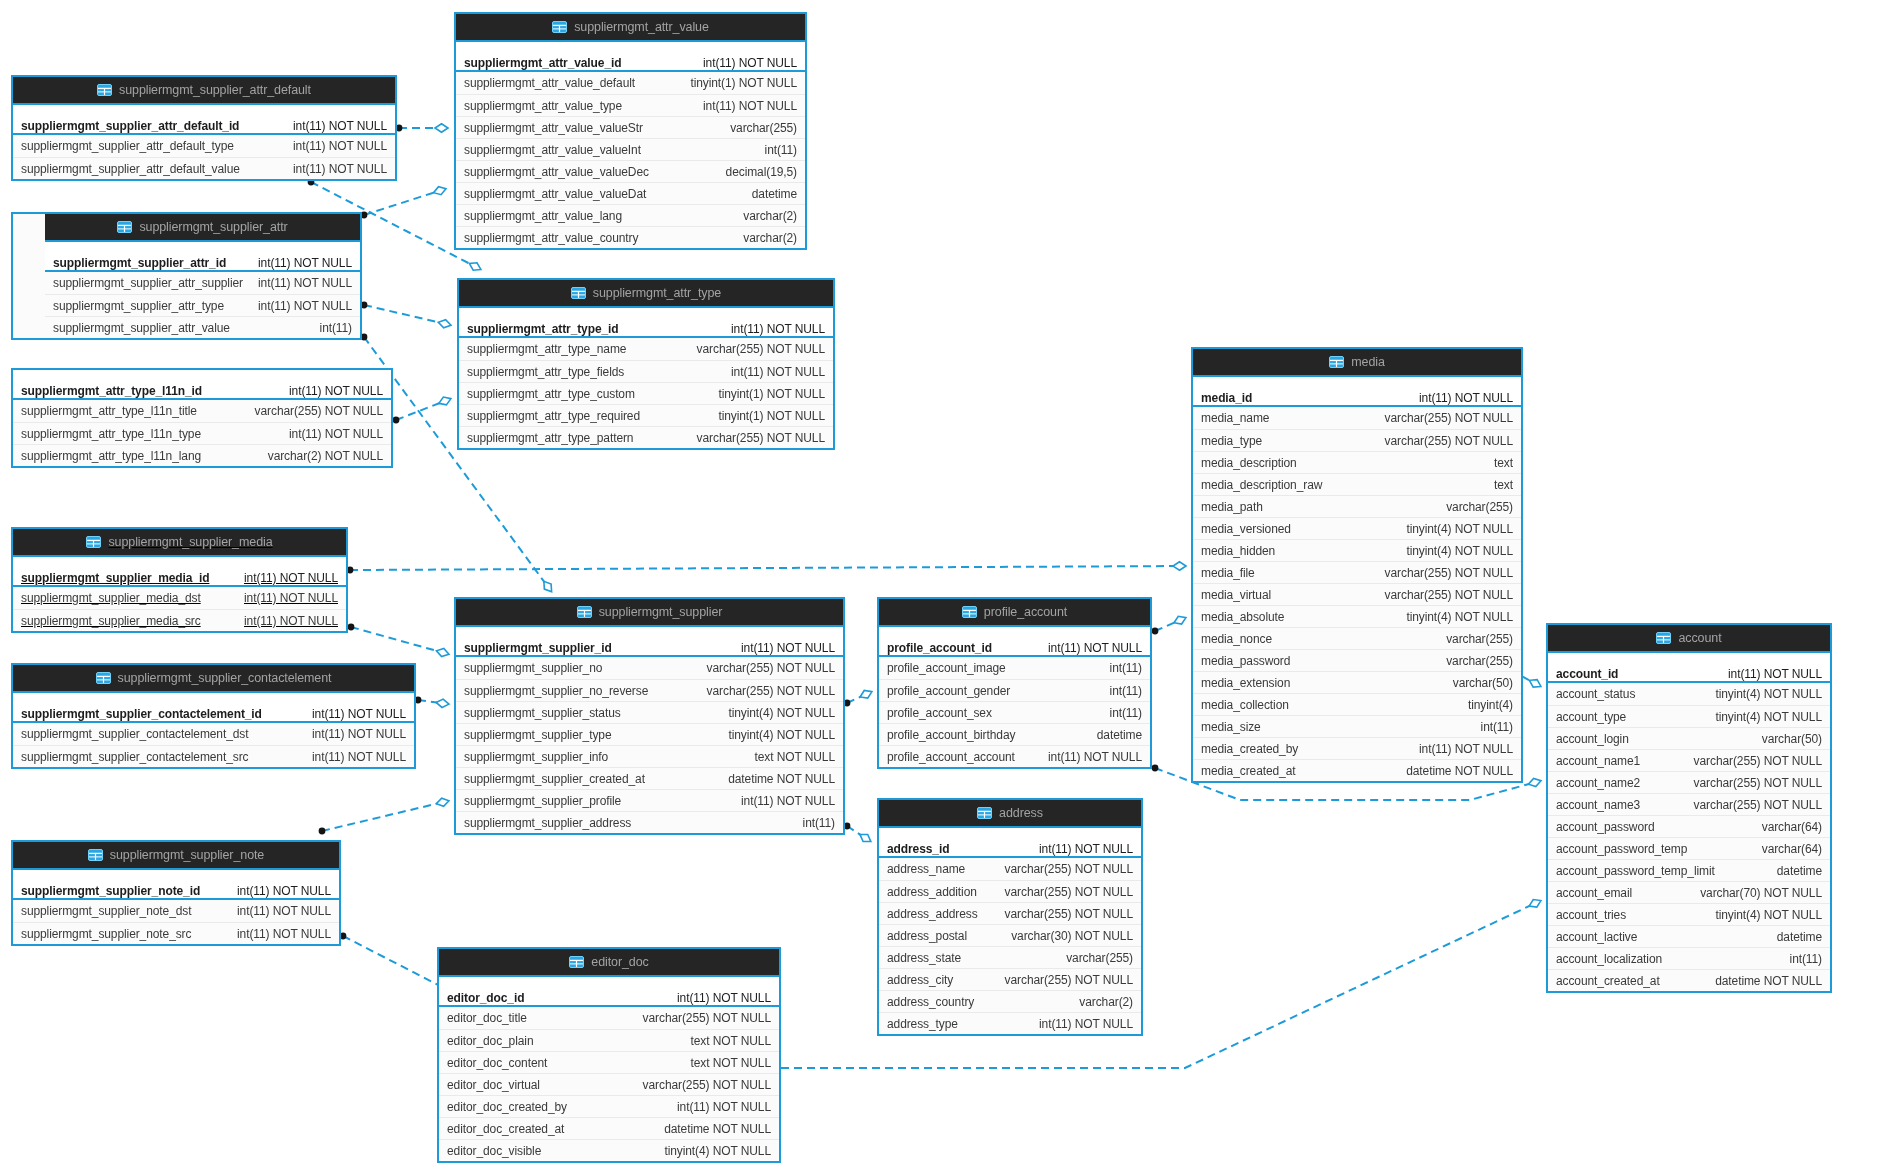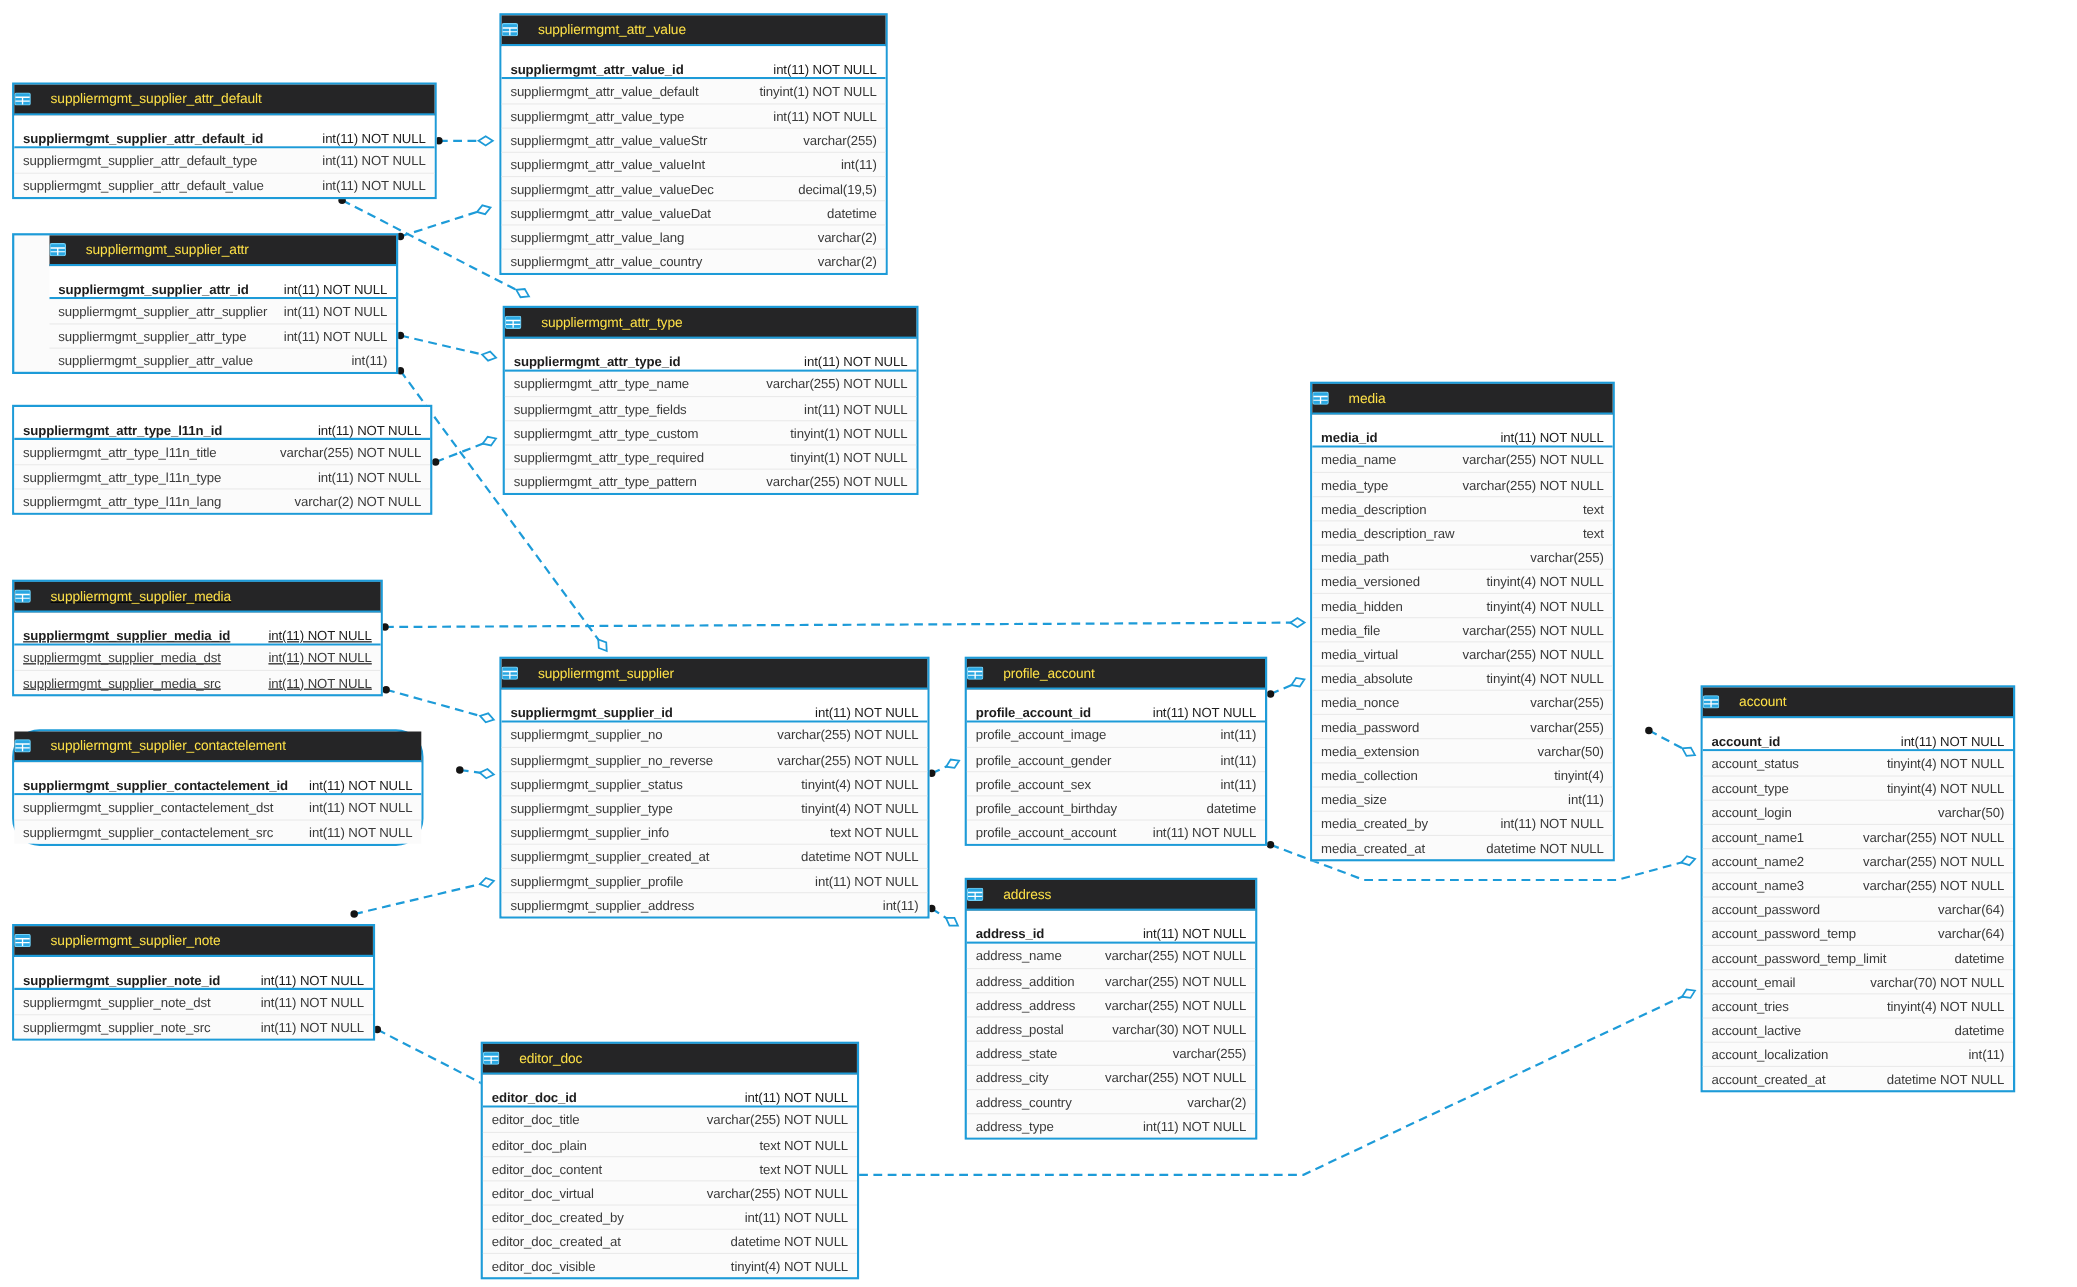--- a/index.html
+++ b/index.html
@@ -13,22 +13,22 @@
   #canvas{
     position:relative;width:1888px;height:1170px;background:#ffffff;overflow:hidden;
     font-family:"Liberation Sans","DejaVu Sans",sans-serif;
   }
   #rel-layer{position:absolute;left:0;top:0;z-index:0;}
   .db-table{
     position:absolute;z-index:1;background:var(--row-bg);
     border:2px solid var(--accent);box-sizing:border-box;
   }
   .tbl-header{
-    height:26px;background:var(--header-bg);color:#fde047;
-    display:flex;align-items:center;justify-content:flex-start;gap:18px;
+    height:26px;background:var(--header-bg);color:#a3a3a3;
+    display:flex;align-items:center;justify-content:center;gap:7px;
     font-size:12.5px;letter-spacing:-0.1px;
     border-bottom:2px solid var(--accent);box-sizing:content-box;
   }
   .tbl-header .ticon{display:block;flex:0 0 auto;}
   .pk-row{
     height:30px;background:#ffffff;display:flex;align-items:flex-end;
     padding:0 8px;box-sizing:border-box;border-bottom:2px solid var(--accent);
     font-size:12px;letter-spacing:-0.1px;color:#1d1d1d;
   }
   .pk-row .fname{font-weight:bold;}
@@ -302,21 +302,21 @@
       </div>
       <div class="f-row">
         <span class="fname">suppliermgmt_supplier_media_dst</span>
         <span class="ftype">int(11) NOT NULL</span>
       </div>
       <div class="f-row">
         <span class="fname">suppliermgmt_supplier_media_src</span>
         <span class="ftype">int(11) NOT NULL</span>
       </div>
     </div>
-    <div class="db-table" style="left: 11px; top: 663px; width: 374px; border-radius: 25px;">
+    <div class="db-table" style="left: 11px; top: 663px; width: 405px;">
       <div class="tbl-header">
         <svg width="15" height="12" viewBox="0 0 15 12" class="ticon">
           <rect x="0.5" y="0.5" width="14" height="11" rx="1.5" fill="#2aa7e2" stroke="#70d1f8" stroke-width="1"></rect>
           <line x1="1" y1="4.4" x2="14" y2="4.4" stroke="#ffffff" stroke-width="1.3"></line>
           <line x1="7.5" y1="4.4" x2="7.5" y2="11" stroke="#ffffff" stroke-width="1.2"></line>
           <line x1="1" y1="7.9" x2="14" y2="7.9" stroke="#ffffff" stroke-width="1"></line>
         </svg>
         <span>suppliermgmt_supplier_contactelement</span>
       </div>
       <div class="pk-row">
@@ -520,21 +520,21 @@
       </div>
       <div class="f-row">
         <span class="fname">editor_doc_created_at</span>
         <span class="ftype">datetime NOT NULL</span>
       </div>
       <div class="f-row">
         <span class="fname">editor_doc_visible</span>
         <span class="ftype">tinyint(4) NOT NULL</span>
       </div>
     </div>
-    <div class="db-table" style="left: 1191px; top: 347px; width: 277px;">
+    <div class="db-table" style="left: 1191px; top: 347px; width: 332px;">
       <div class="tbl-header">
         <svg width="15" height="12" viewBox="0 0 15 12" class="ticon">
           <rect x="0.5" y="0.5" width="14" height="11" rx="1.5" fill="#2aa7e2" stroke="#70d1f8" stroke-width="1"></rect>
           <line x1="1" y1="4.4" x2="14" y2="4.4" stroke="#ffffff" stroke-width="1.3"></line>
           <line x1="7.5" y1="4.4" x2="7.5" y2="11" stroke="#ffffff" stroke-width="1.2"></line>
           <line x1="1" y1="7.9" x2="14" y2="7.9" stroke="#ffffff" stroke-width="1"></line>
         </svg>
         <span>media</span>
       </div>
       <div class="pk-row">

